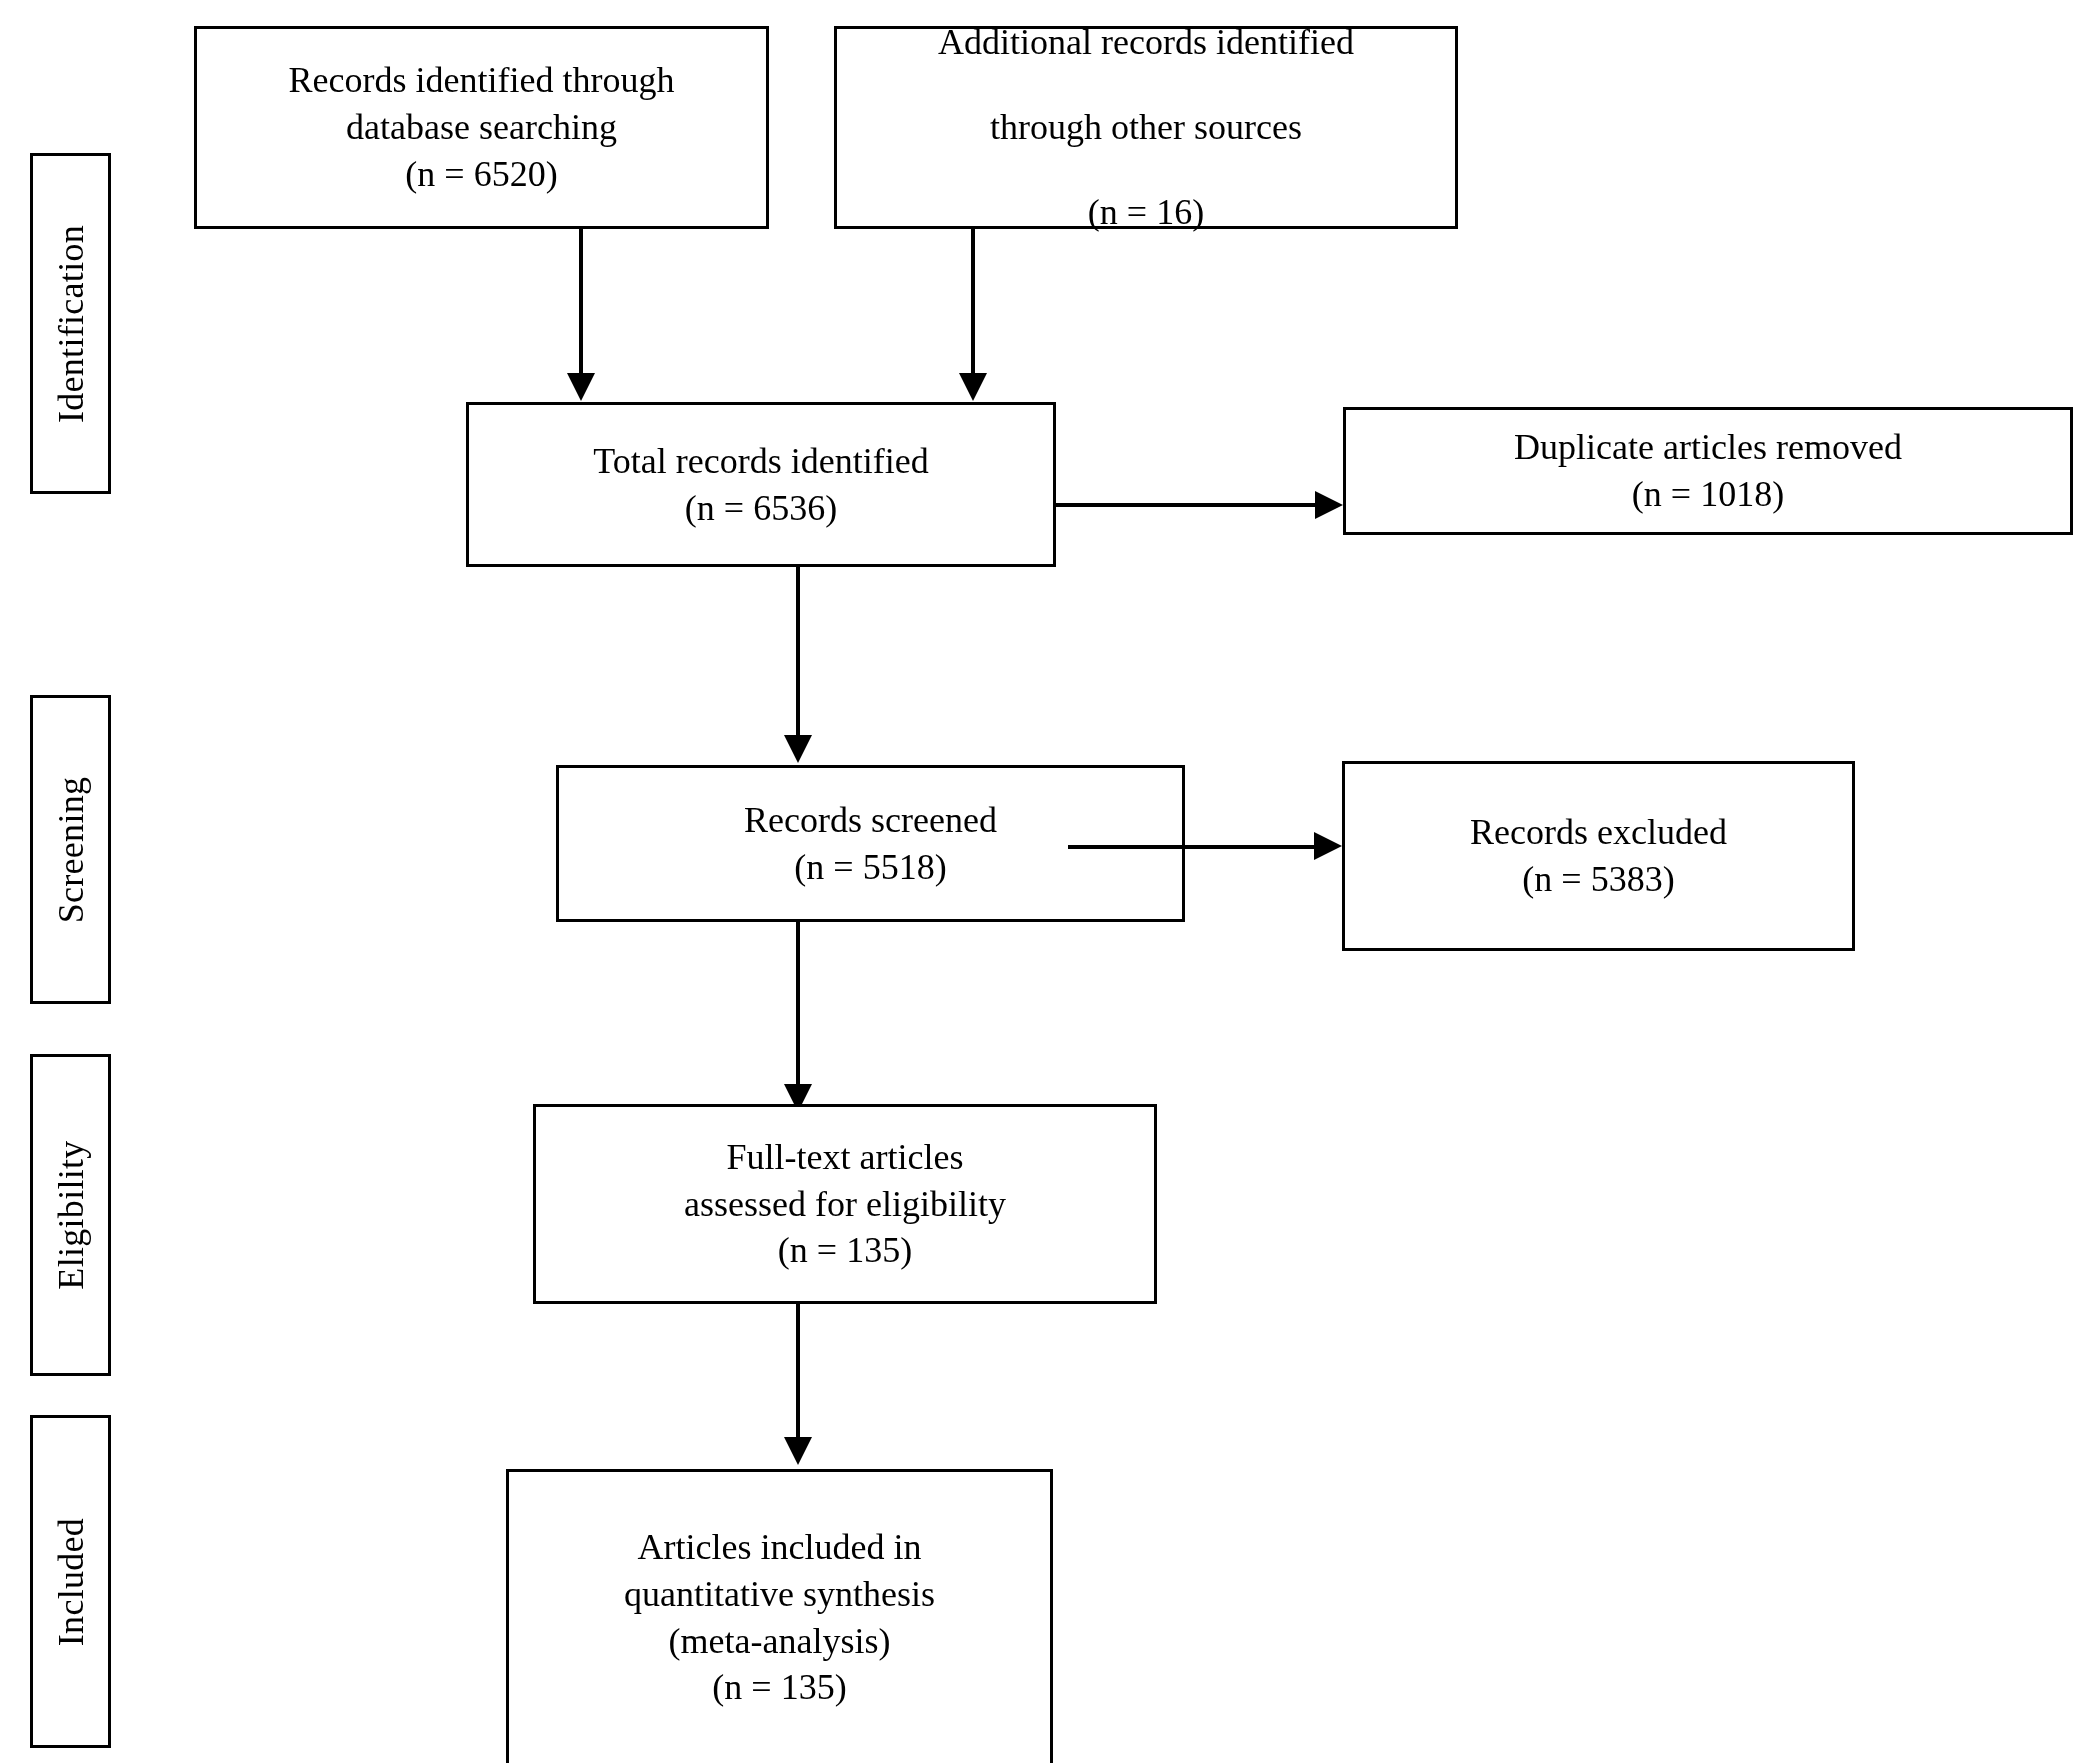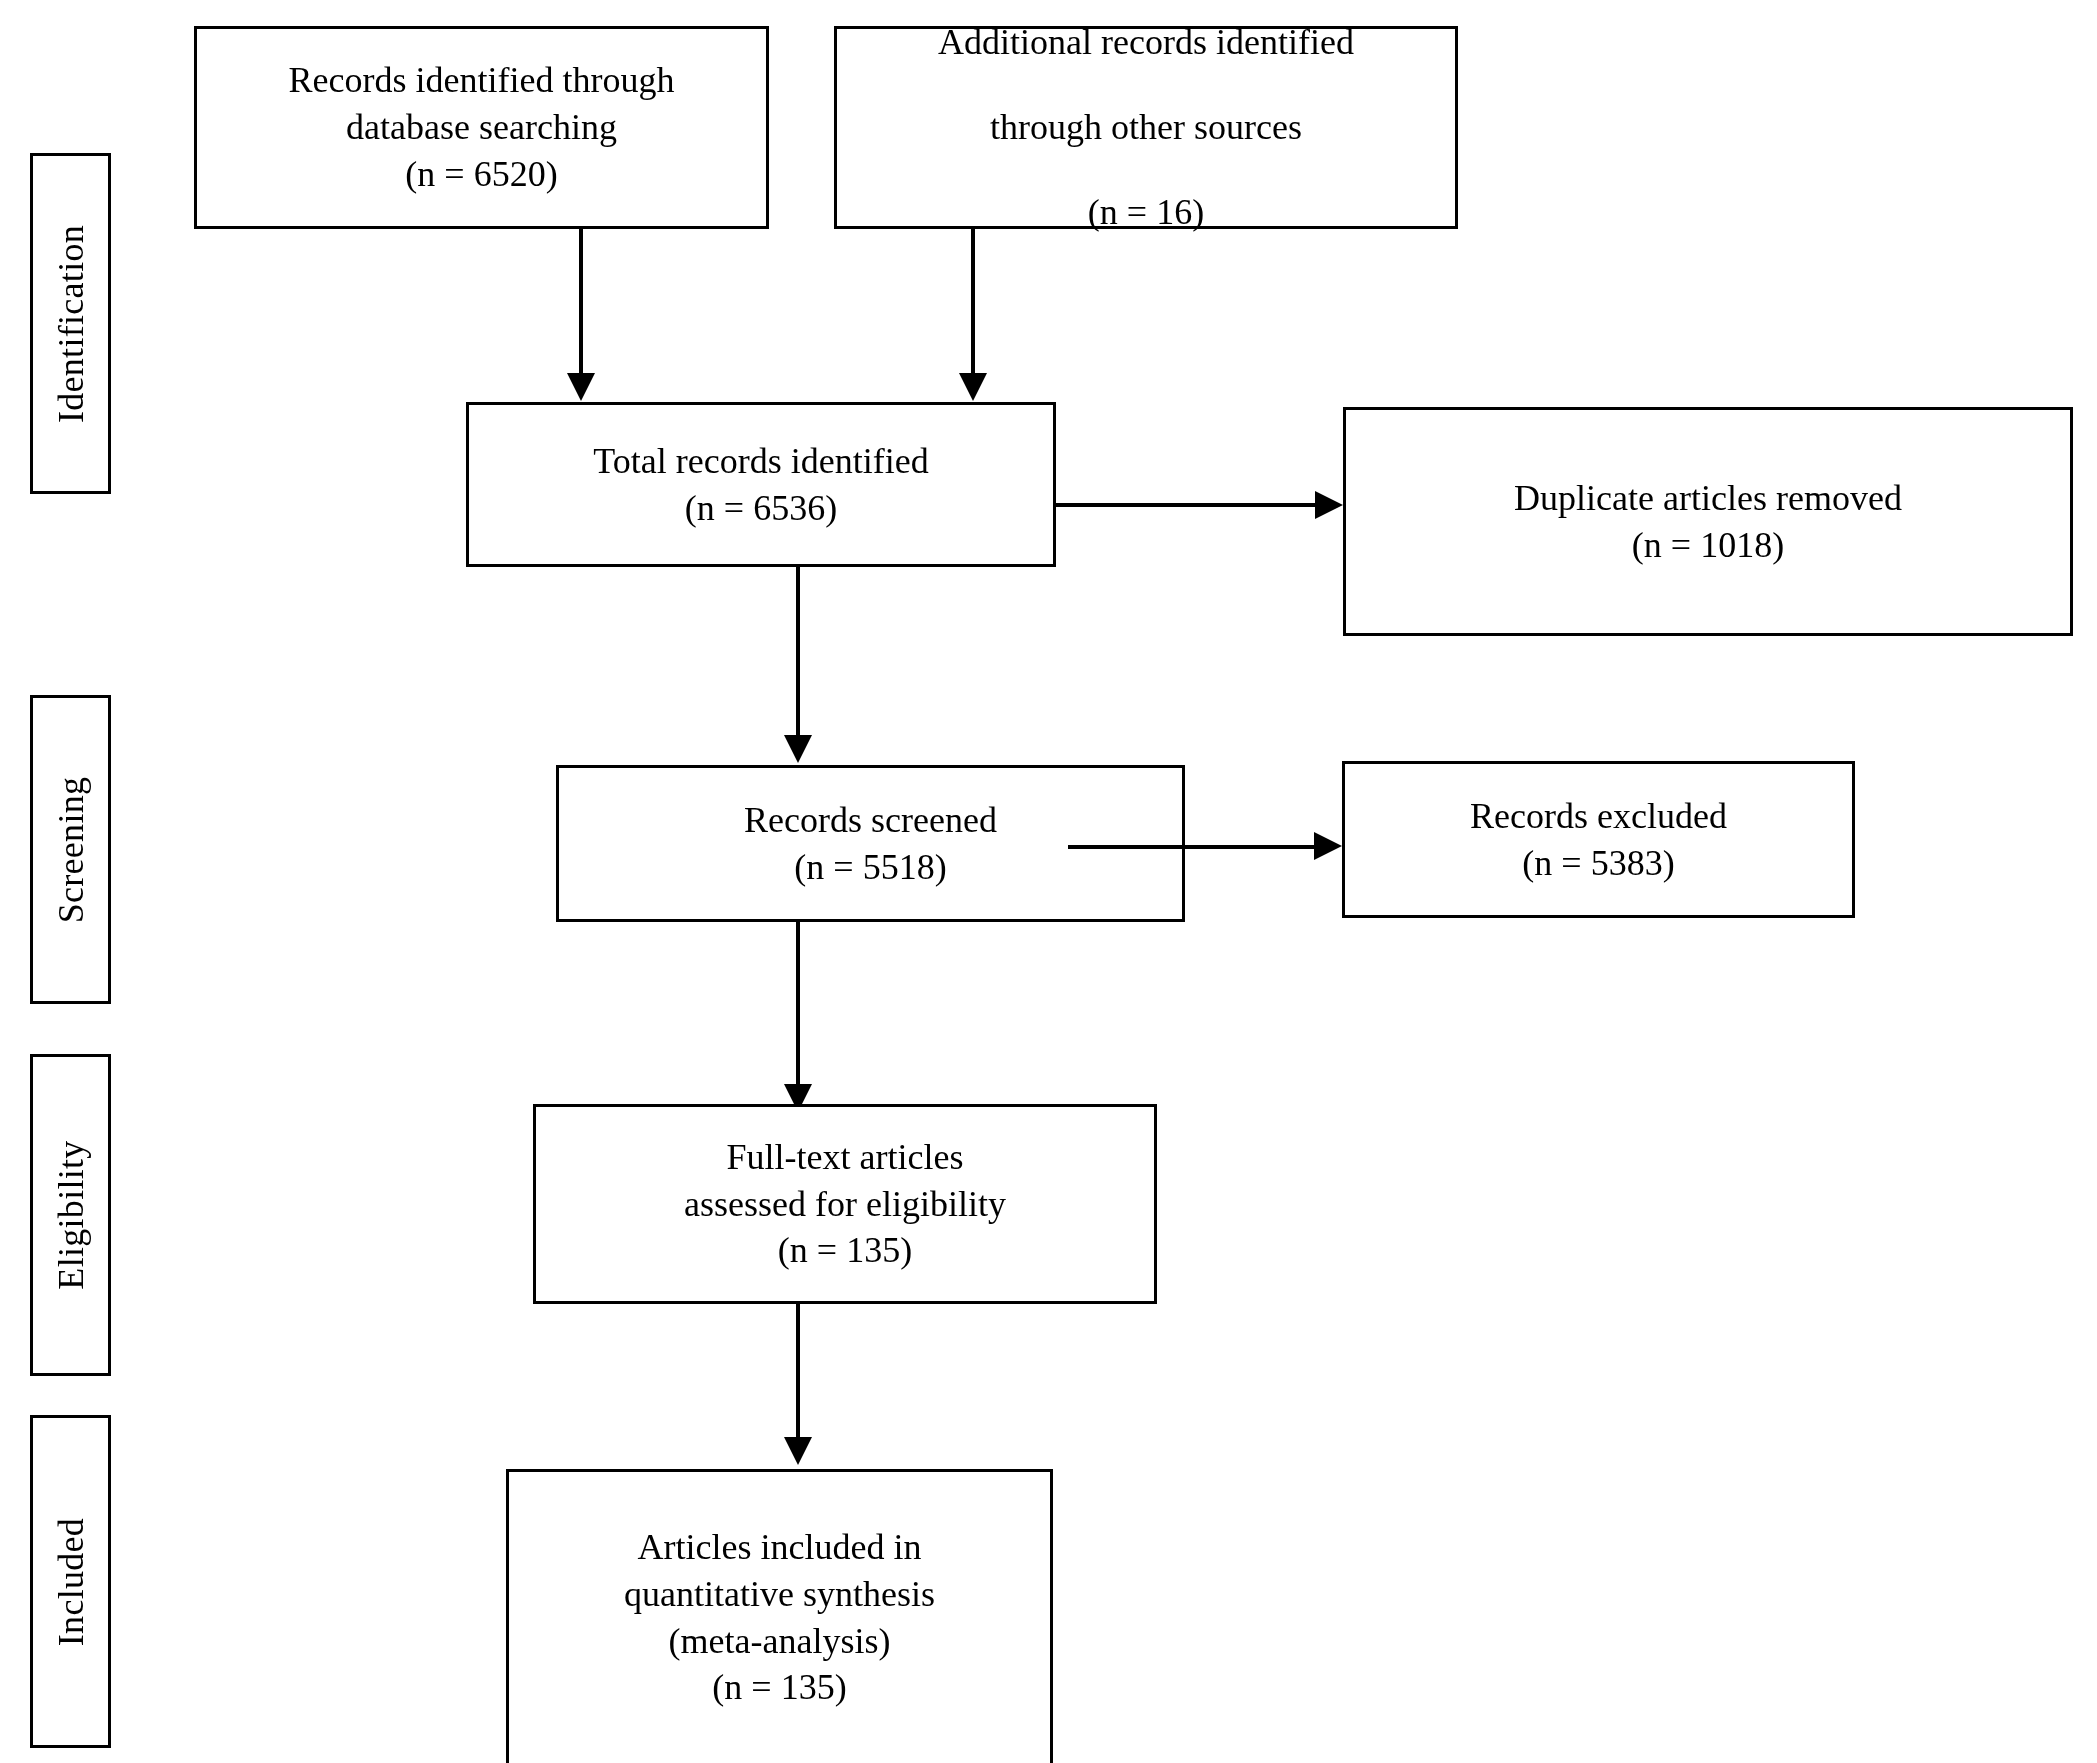--- a/index.html
+++ b/index.html
@@ -117,37 +117,37 @@
   <div class="arrow-down" style="left:567px; top:373px;"></div>
 
   <div class="vline" style="left:971px; top:229px; height:144px;"></div>
   <div class="arrow-down" style="left:959px; top:373px;"></div>
 
   <div class="node" style="left:466px; top:402px; width:590px; height:165px;">
     <span class="ln">Total records identified</span>
     <span class="ln">(n = 6536)</span>
   </div>
 
-  <div class="node" style="left:1343px; top:407px; width:730px; height:229px;">
+  <div class="node" style="left:1343px; top:407px; width:730px; height:128px;">
     <span class="ln">Duplicate articles removed</span>
     <span class="ln">(n = 1018)</span>
   </div>
 
   <div class="hline" style="left:1056px; top:503px; width:265px;"></div>
   <div class="arrow-right" style="left:1315px; top:491px;"></div>
 
   <div class="vline" style="left:796px; top:567px; height:168px;"></div>
   <div class="arrow-down" style="left:784px; top:735px;"></div>
 
   <div class="node" style="left:556px; top:765px; width:629px; height:157px;">
     <span class="ln">Records screened</span>
     <span class="ln">(n = 5518)</span>
   </div>
 
-  <div class="node" style="left:1342px; top:761px; width:513px; height:157px;">
+  <div class="node" style="left:1342px; top:761px; width:513px; height:190px;">
     <span class="ln">Records excluded</span>
     <span class="ln">(n = 5383)</span>
   </div>
 
   <div class="hline" style="left:1068px; top:845px; width:252px;"></div>
   <div class="arrow-right" style="left:1314px; top:832px;"></div>
 
   <div class="vline" style="left:796px; top:922px; height:162px;"></div>
   <div class="arrow-down" style="left:784px; top:1084px;"></div>
 

